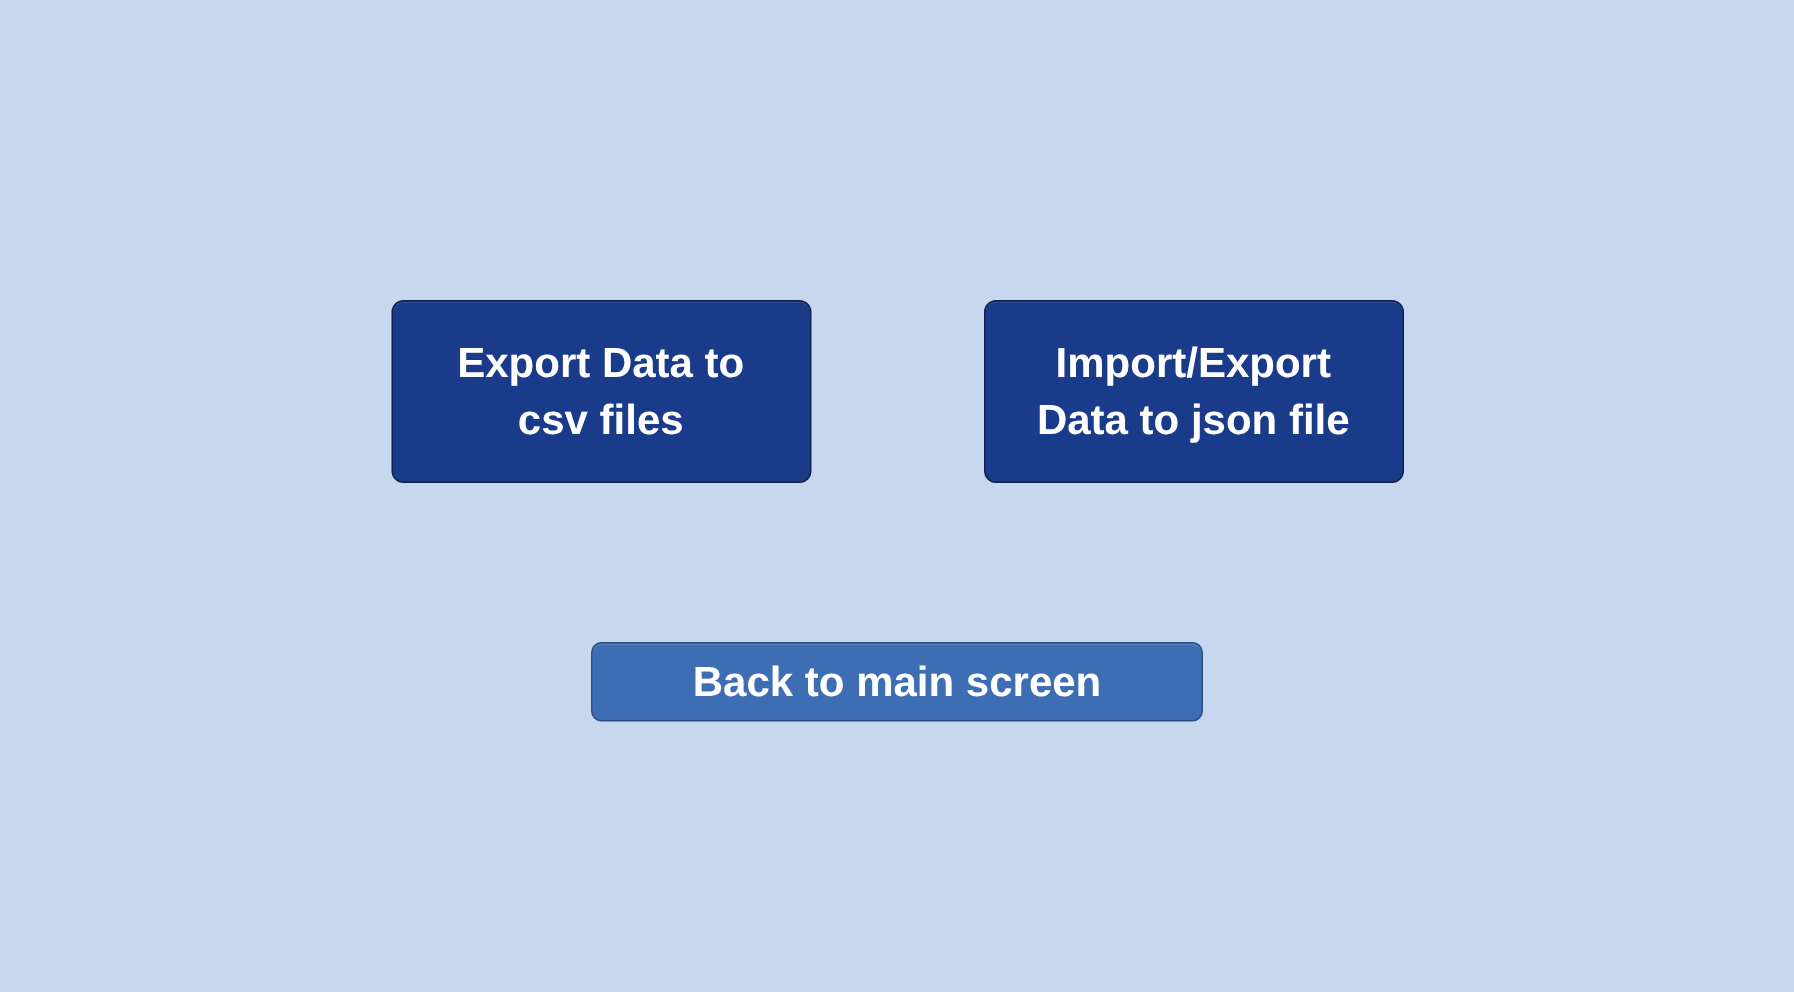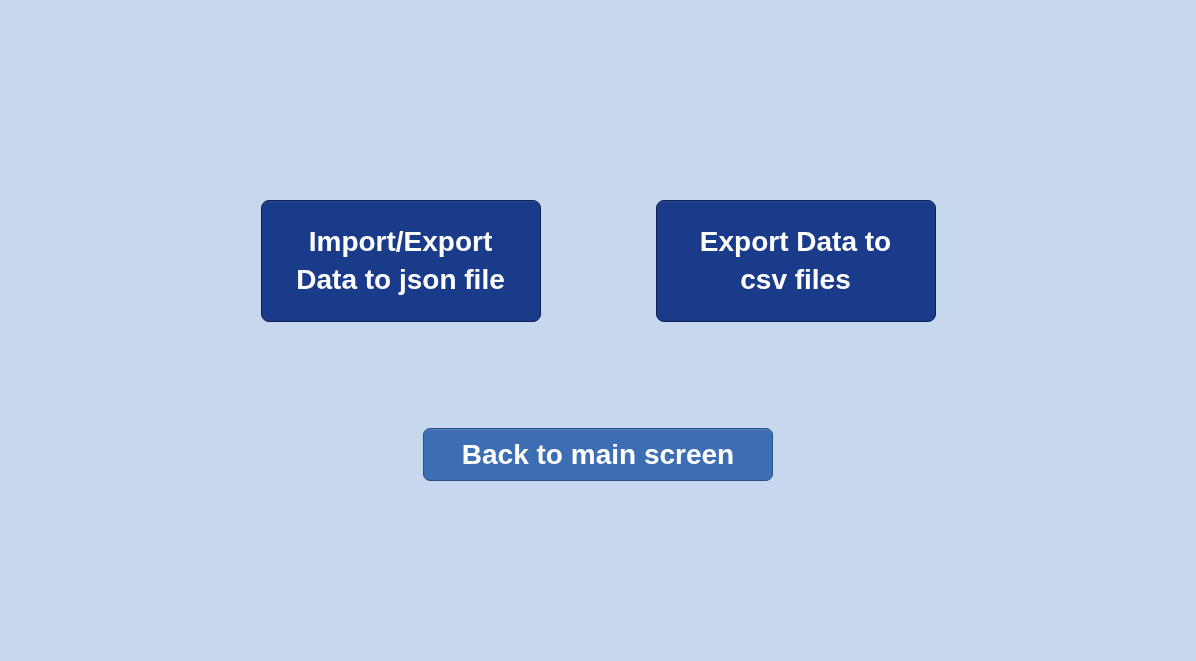--- a/index.html
+++ b/index.html
@@ -43,39 +43,39 @@
     }
     .back-row {
       position: absolute;
       top: 428px;
       left: 0;
       width: 100%;
       display: flex;
       justify-content: center;
     }
     .back-btn {
-      width: 350px;
+      width: 408px;
       height: 53px;
       background-color: #3d6db3;
       border: 1px solid #2a4f85;
       border-radius: 7px;
       color: #ffffff;
       font-size: 28px;
       font-weight: 700;
       display: flex;
       align-items: center;
       justify-content: center;
       text-align: center;
       cursor: pointer;
       box-shadow: inset 0 1px 0 rgba(255,255,255,0.15);
     }
   </style>
 </head>
 <body>
 
 <div class="button-row">
+  <button class="dark-btn">Export Data to csv files</button>
   <button class="dark-btn">Import/Export Data to json file</button>
-  <button class="dark-btn">Export Data to csv files</button>
 </div>
 
 <div class="back-row">
   <button class="back-btn">Back to main screen</button>
 </div>
 
 </body></html>

